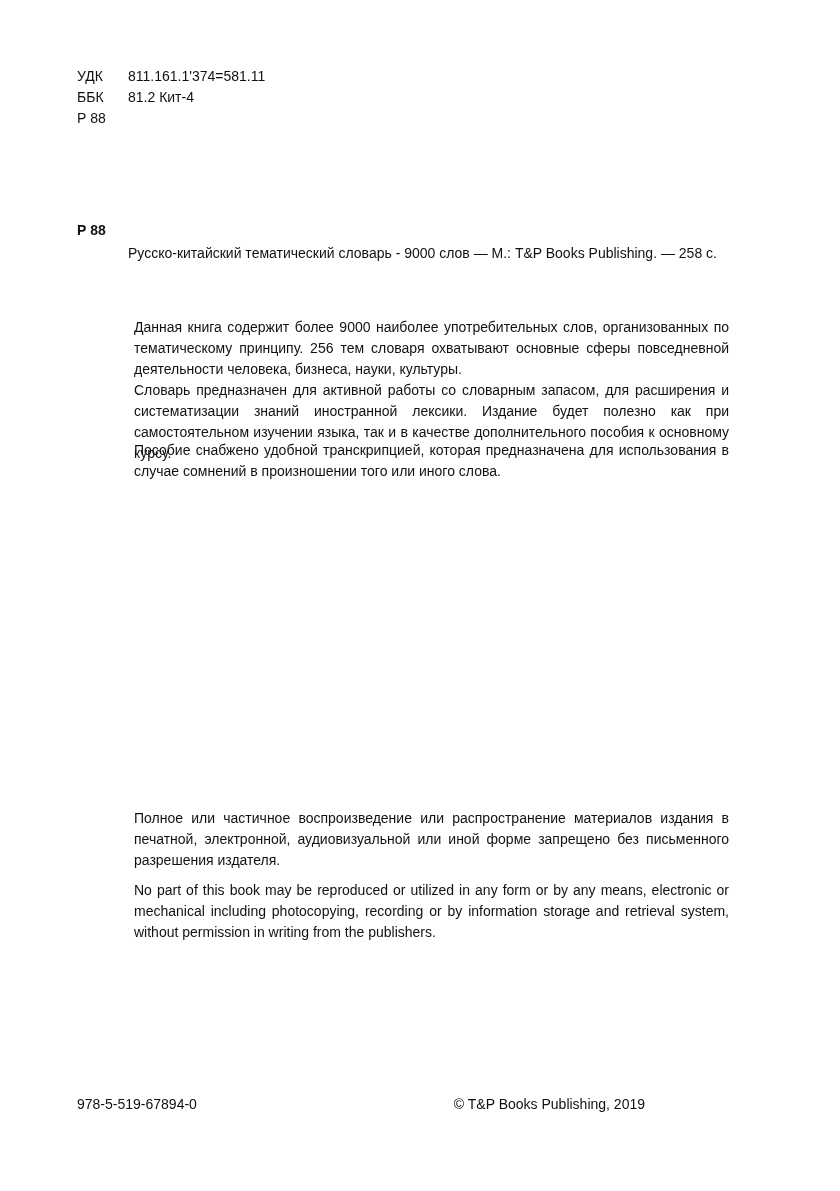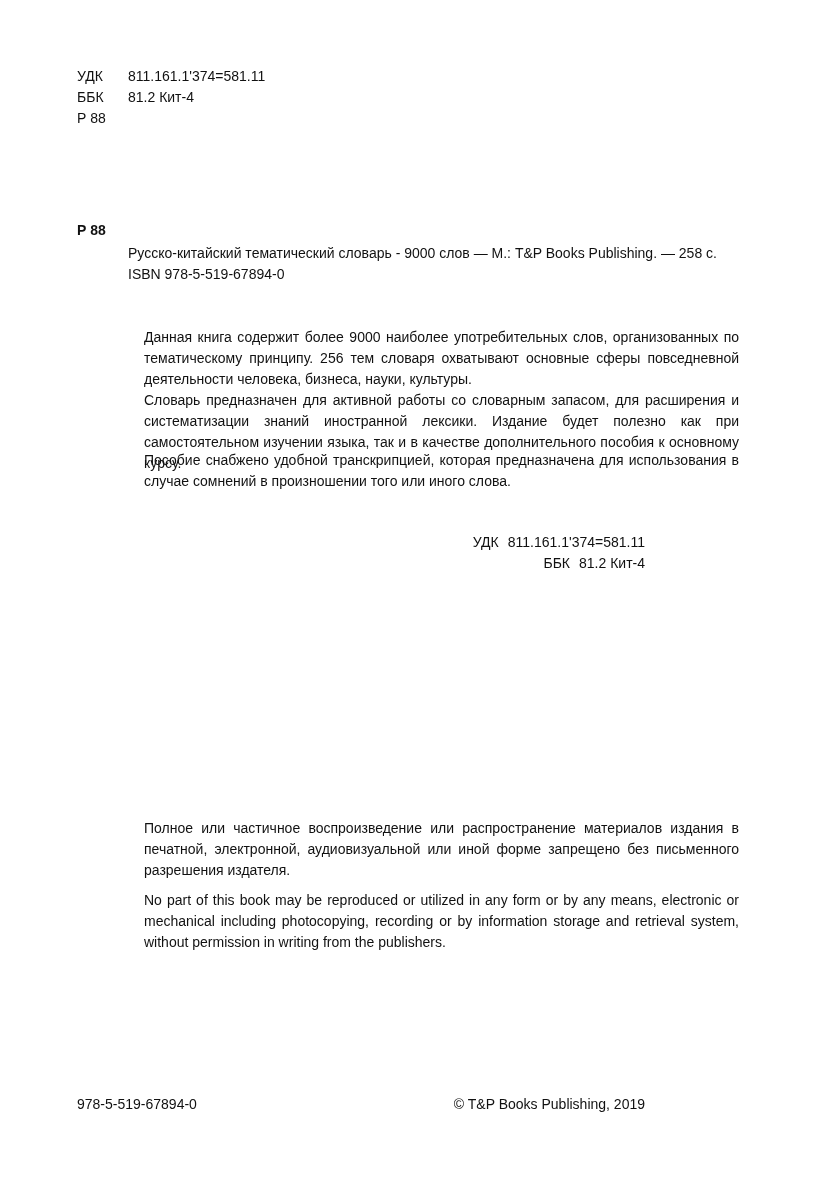--- a/index.html
+++ b/index.html
@@ -30,21 +30,21 @@
   .catalog .code { width: 51px; flex: 0 0 51px; font-weight: bold; }
   .catalog .body { width: 600px; margin-top: 23px; }
   .catalog .desc { hyphens: manual; }
 
   
   .para {
     left: 128px;
     width: 595px;
     text-align: justify;
     hyphens: manual;
-    margin: 16px;
+    margin: 6px;
   }
   .para-1 { top: 311px; }
   .para-2 { top: 374px; }
   .para-3 { top: 434px; }
 
   
   .class-right { right: 117px; top: 532px; text-align: right; }
   .class-right .lbl { margin-right: 9px; }
 
   
@@ -72,36 +72,27 @@
     <div class="kv-row">
       <span class="lbl">Р 88</span>
       <span class="val"></span>
     </div>
   </div>
 
   <div class="abs catalog">
     <span class="code">Р 88</span>
     <div class="body">
       <div class="desc">Русско-китайский тематический словарь - 9000 слов — М.: T&amp;P Books Publishing. — 258 с.</div>
-      <div class="isbn">ISBN 978-5-519-67894-0</div>
     </div>
   </div>
 
   <p class="abs para para-1">Данная книга содержит более 9000 наиболее употребительных слов, организован­ных по тематическому принципу. 256 тем  словаря охватывают основные сферы повседневной деятельности человека, бизнеса, науки, культуры.</p>
   <p class="abs para para-2">Словарь предназначен для активной работы со словарным запасом, для расшире­ния и систематизации знаний иностранной лексики. Издание будет полезно как при самостоятельном изучении языка, так и в качестве дополнительного пособия к основному курсу.</p>
   <p class="abs para para-3">Пособие снабжено удобной транскрипцией, которая предназначена для использо­вания в случае сомнений в произношении того или иного слова.</p>
 
-  <div class="abs class-right">
-    <div>
-      <span class="lbl">УДК</span><span class="val">811.161.1'374=581.11</span>
-    </div>
-    <div>
-      <span class="lbl">ББК</span><span class="val">81.2 Кит-4</span>
-    </div>
-  </div>
 
   <p class="abs para copy-ru">Полное или частичное воспроизведение или распространение материалов изда­ния в печатной, электронной, аудиовизуальной или иной форме запрещено без письменного разрешения издателя.</p>
   <p class="abs para copy-en">No part of this book may be reproduced or utilized in any form or by any means, electronic or mechanical including photocopying, recording or by information storage and retrieval system, without permission in writing from the publishers.</p>
 
   <div class="abs footer-left">978-5-519-67894-0</div>
   <div class="abs footer-right">© T&amp;P Books Publishing, 2019</div>
 
 </div>
 
 </body></html>

